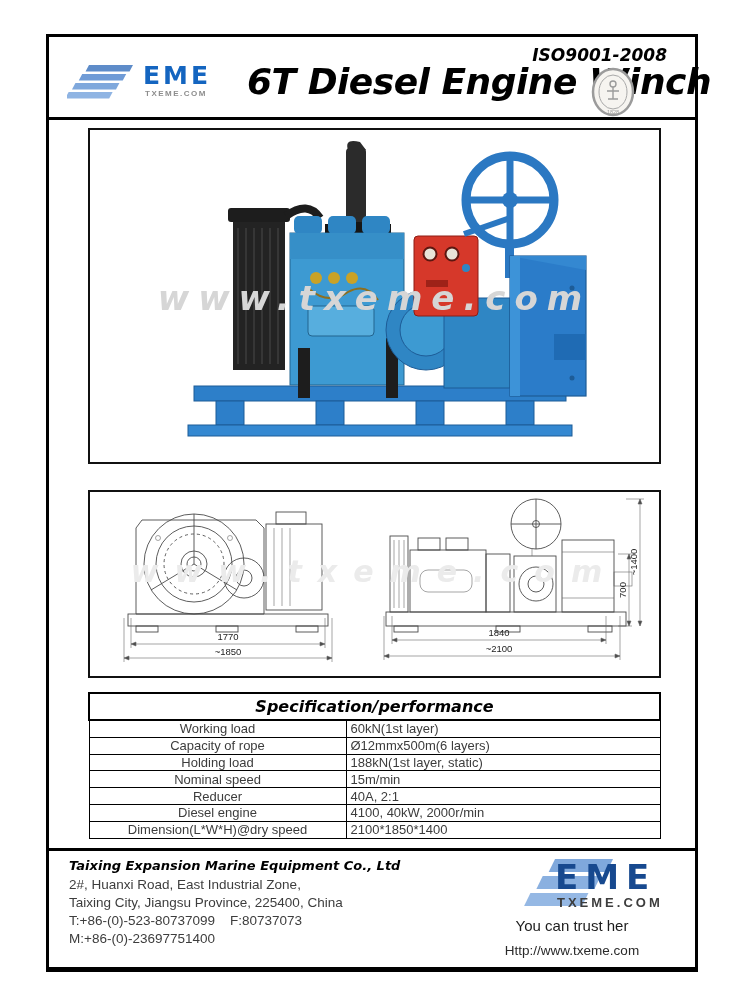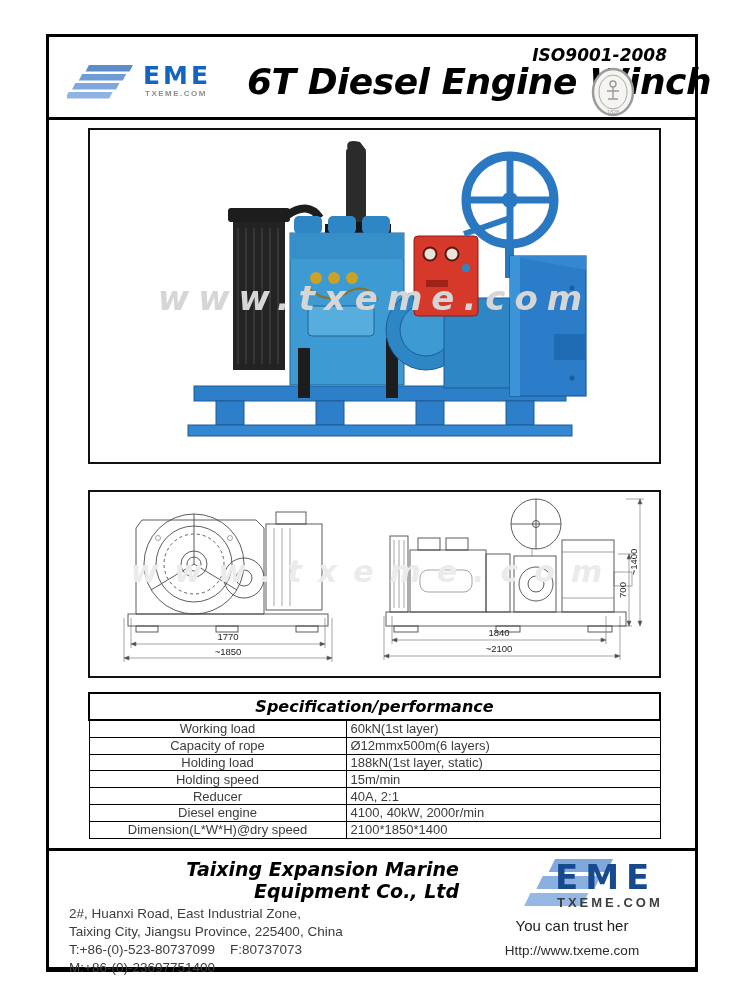--- a/index.html
+++ b/index.html
@@ -53,21 +53,21 @@
   th.tbl-title{
     border:2px solid #000;height:23px;text-align:center;
     font-size:16px;font-weight:bold;font-style:italic;font-family:"DejaVu Sans",sans-serif;
   }
   td{border:1.5px solid #000;height:15.8px;font-size:13px;color:#3c3c3c;padding:0 4px;}
   td.lbl{width:248px;text-align:center;}
   td.val{text-align:left;}
   
   .footer{position:absolute;left:0;top:811px;width:100%;height:116px;border-top:3px solid #000;}
   .f-left{position:absolute;left:20px;top:7px;width:390px;}
-  .f-company{font-size:19px;font-weight:bold;font-style:italic;font-family:"DejaVu Sans",sans-serif;margin-bottom:3px;text-align:right;}
+  .f-company{font-size:13px;font-weight:bold;font-style:italic;font-family:"DejaVu Sans",sans-serif;margin-bottom:3px;}
   .f-line{font-size:13.5px;color:#3d3d3d;line-height:18px;white-space:pre;}
   .f-right{position:absolute;left:408px;top:6px;width:230px;text-align:center;}
   .logo-lg{position:relative;width:230px;height:56px;margin:0 auto;}
   .logo-lg .eme{position:absolute;left:98px;top:0;font-weight:bold;font-size:34px;letter-spacing:7px;color:#17498f;font-family:"DejaVu Sans",sans-serif;}
   .logo-lg .sub{position:absolute;left:100px;top:38px;font-size:13px;letter-spacing:3px;color:#3d3d3d;font-weight:bold;}
   .f-slogan{font-size:15px;color:#1c1c1c;margin-top:4px;}
   .f-site{font-size:13.5px;color:#2a2a2a;margin-top:9px;}
 </style>
 </head>
 <body>
@@ -289,21 +289,21 @@
           </tr>
       <tr>
         <td class="lbl">Capacity of rope</td>
         <td class="val">Ø12mmx500m(6 layers)</td>
           </tr>
       <tr>
         <td class="lbl">Holding load</td>
         <td class="val">188kN(1st layer, static)</td>
           </tr>
       <tr>
-        <td class="lbl">Holding speed</td>
+        <td class="lbl">Nominal speed</td>
         <td class="val">15m/min</td>
           </tr>
       <tr>
         <td class="lbl">Reducer</td>
         <td class="val">40A, 2:1</td>
           </tr>
       <tr>
         <td class="lbl">Diesel engine</td>
         <td class="val">4100, 40kW, 2000r/min</td>
           </tr>

